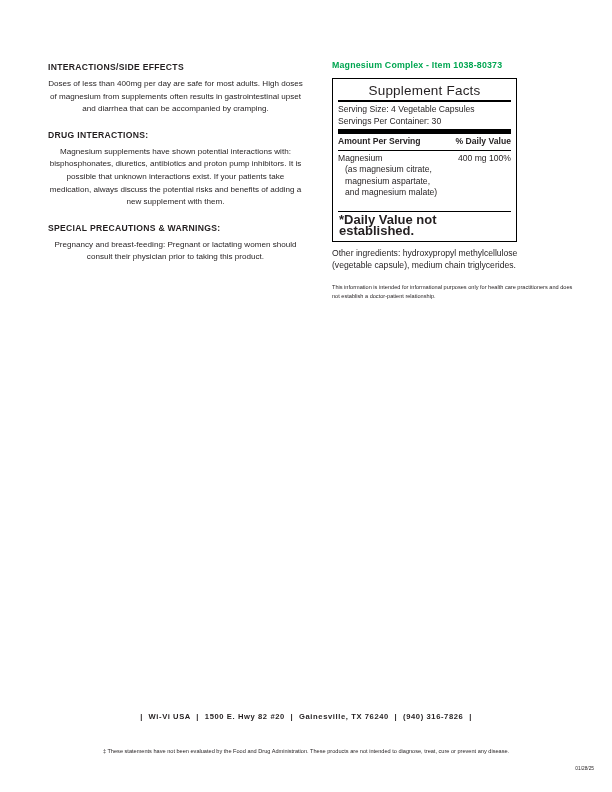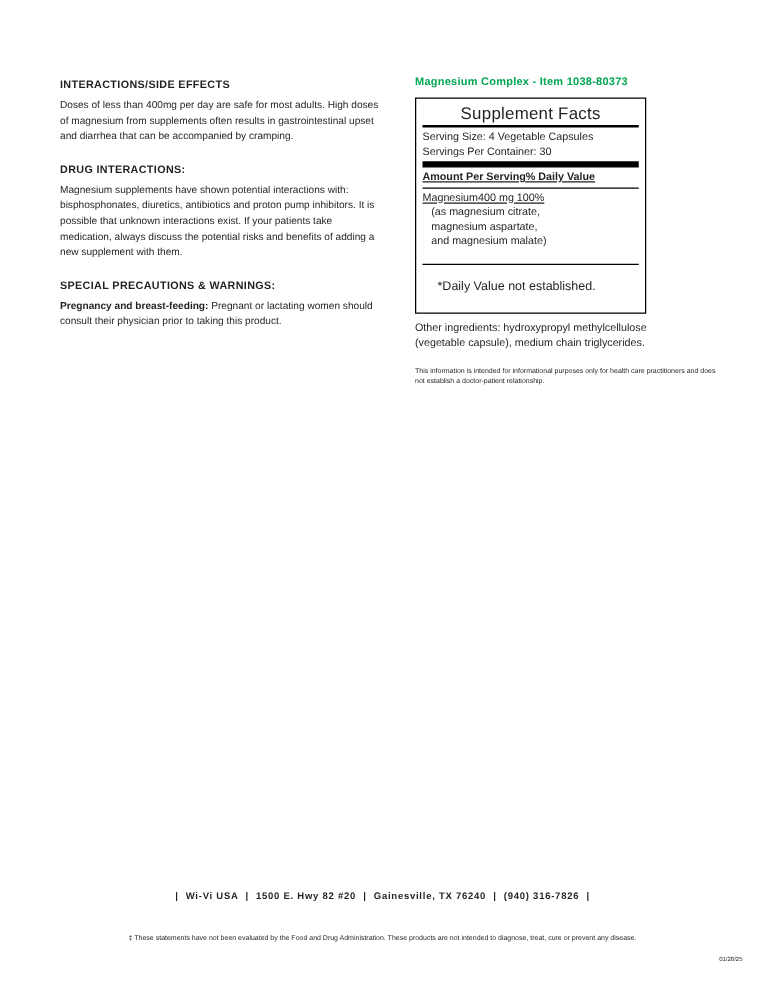--- a/index.html
+++ b/index.html
@@ -35,26 +35,27 @@
     letter-spacing: 0.3px;
     color: #231f20;
     margin: 0 0 6px 0;
     text-transform: uppercase;
   }
   .sec-body {
     font-size: 8.1px;
     line-height: 12.6px;
     color: #231f20;
     margin: 0;
+    text-align: center;
   }
   .block {
     margin-bottom: 14px;
   }
   .lead-bold {
-    font-weight: bold;
+    font-weight: normal;
   }
 
   
   .right-col {
     position: absolute;
     left: 332px;
     top: 60px;
     width: 245px;
   }
   .item-title {
@@ -93,40 +94,41 @@
     border-bottom: 5px solid #000;
     margin: 2px 0 2px 0;
   }
   .sf-line {
     font-size: 8.6px;
     line-height: 11.5px;
     margin: 0;
   }
   .sf-row {
     display: flex;
+    justify-content: space-between;
     font-size: 8.6px;
     line-height: 11.5px;
-    text-decoration: underline;
   }
   .sf-row.bold {
     font-weight: bold;
   }
   .sf-nutrient {
     font-size: 8.6px;
     line-height: 11.6px;
   }
   .sf-sub {
     font-size: 8.6px;
     line-height: 11.6px;
     padding-left: 7px;
   }
   .sf-footnote {
-    font-size: 10px;
+    font-size: 13px;
     line-height: 11.5px;
-    margin: 12px;
+    margin: 1px;
+    font-weight: bold;
   }
   .other-ing {
     font-size: 8.6px;
     line-height: 11.8px;
     margin: 6px 0 0 0;
     width: 200px;
   }
   .disclaimer {
     font-size: 5.6px;
     line-height: 8.4px;

